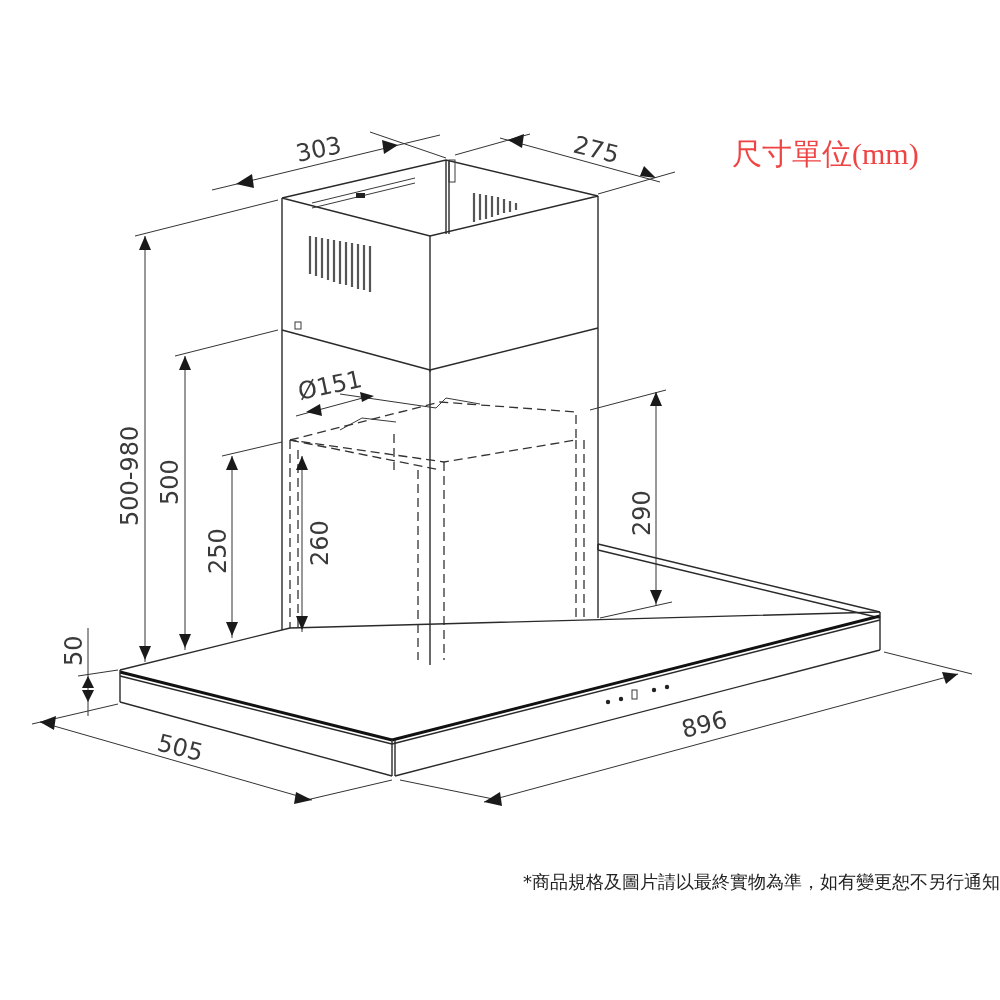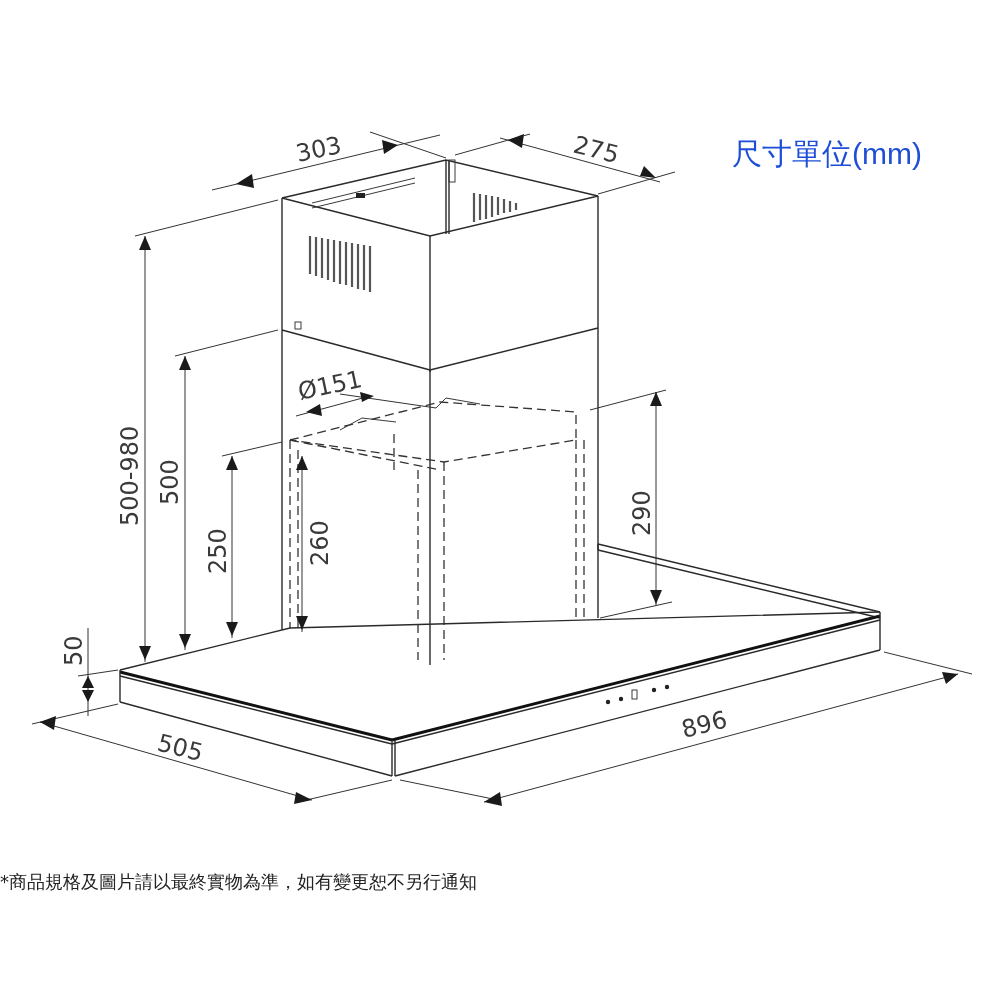--- a/index.html
+++ b/index.html
@@ -8,24 +8,24 @@
   .ln { stroke: #2a2a2a; stroke-width: 1.4; fill: none; }
   .thin { stroke: #3a3a3a; stroke-width: 1; fill: none; }
   .thick { stroke: #111; stroke-width: 3; fill: none; }
   .dash { stroke: #333; stroke-width: 1.3; fill: none; stroke-dasharray: 9 5; }
   .dim { stroke: #333; stroke-width: 1; fill: none; }
   .arr { fill: #1a1a1a; }
   .vent { stroke: #555; stroke-width: 2.2; }
   .dimtxt { font-family: "DejaVu Sans", sans-serif; font-size: 24px; fill: #3a3a3a; }
   .unit {
     position: absolute; left: 732px; top: 134px;
-    font-family: Liberation Sans, sans-serif; font-size: 30px; color: #1d4ed8;
+    font-family: Liberation Serif, serif; font-size: 30px; color: #ef4444;
   }
   .note {
-    position: absolute; left: 0; width: 1000px; top: 870px; text-align: left;
+    position: absolute; left: 0; width: 1000px; top: 870px; text-align: right;
     font-family: "DejaVu Sans", sans-serif; font-size: 18px; color: #222;
   }
 </style>
 </head>
 <body>
 
 <div class="unit">尺寸單位(mm)</div>
 
 <svg width="1000" height="1000" viewBox="0 0 1000 1000">
 

